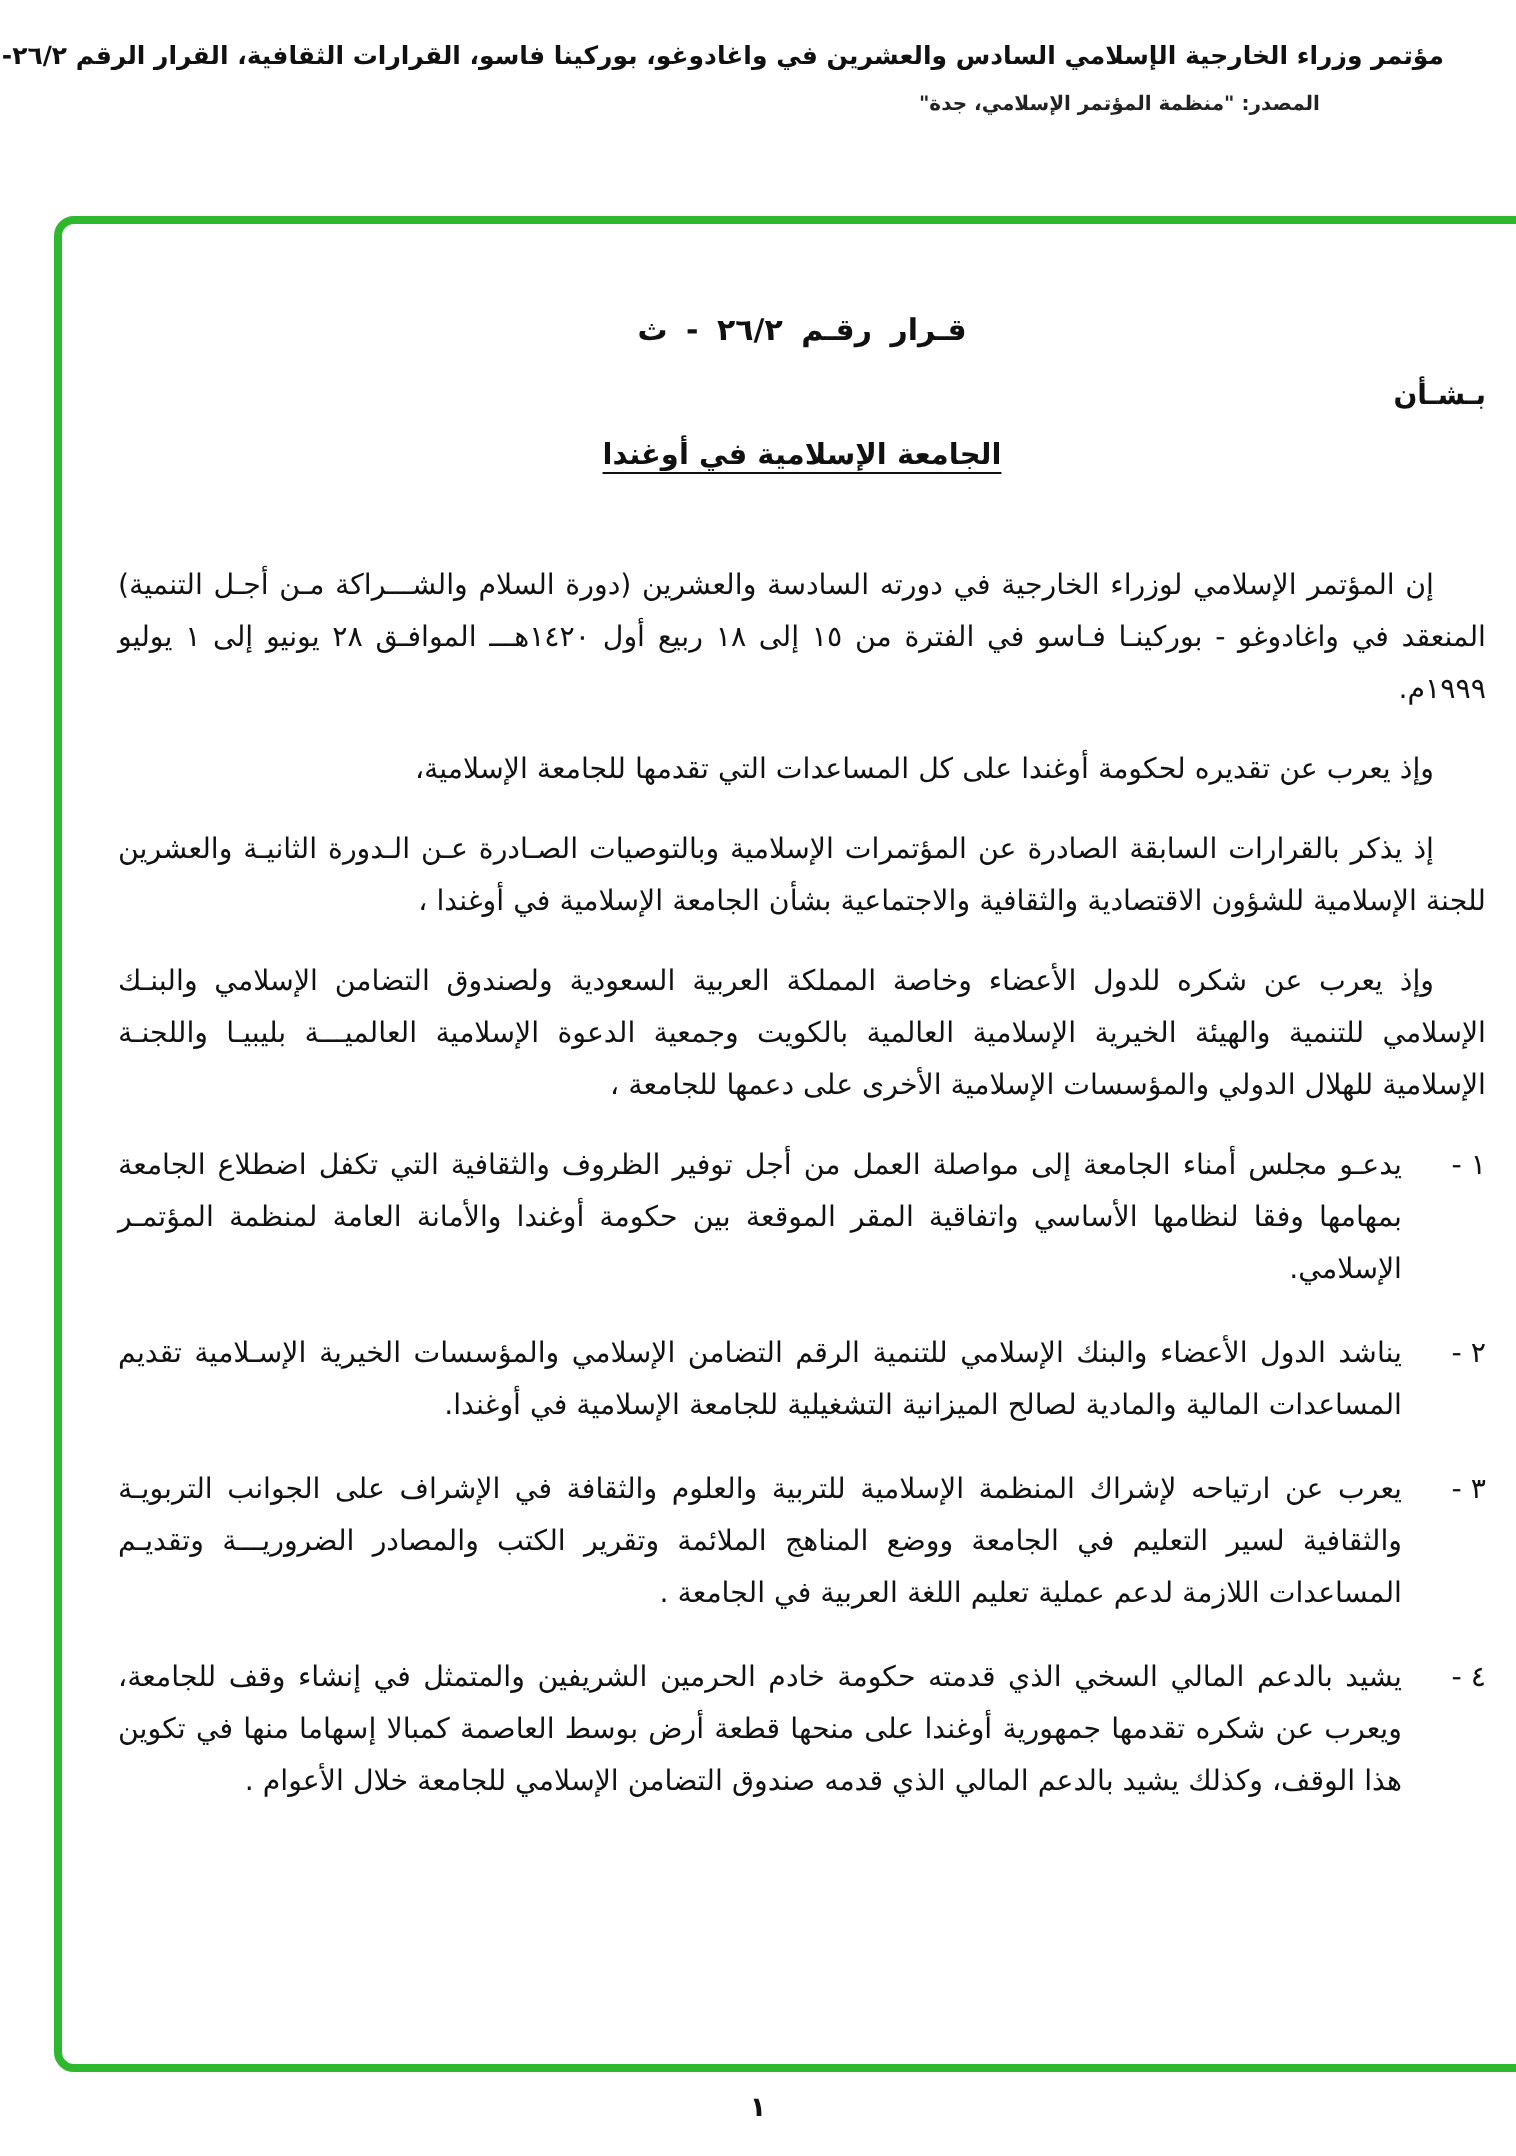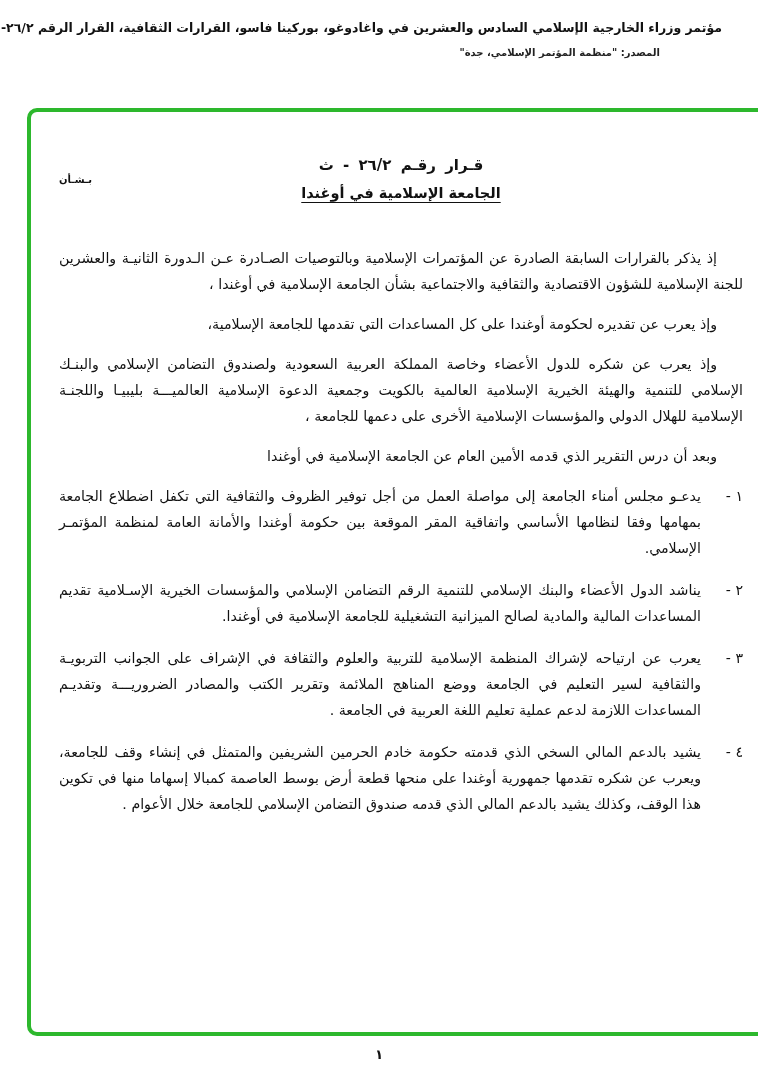--- a/index.html
+++ b/index.html
@@ -53,28 +53,30 @@
   }
 
   .res-title {
     text-align: center;
     font-weight: bold;
     font-size: 15px;
     margin-top: 8px;
     word-spacing: 4px;
   }
   .res-subtitle {
-    text-align: left;
+    text-align: right;
     font-weight: bold;
-    font-size: 10px;
+    font-size: 14px;
+    margin-top: 16px;
   }
   .res-subject {
     text-align: center;
     font-weight: bold;
     font-size: 14.5px;
+    margin-top: 14px;
     text-decoration: underline;
     text-underline-offset: 4px;
   }
 
   .body-text {
     margin-top: 44px;
     font-size: 14.2px;
     line-height: 26px;
     text-align: justify;
   }
@@ -121,24 +123,24 @@
 
   <div class="frame">
 
     <div class="res-title">قـرار رقـم ٢٦/٢ - ث</div>
 
     <div class="res-subtitle">بـشـأن</div>
 
     <div class="res-subject">الجامعة الإسلامية في أوغندا</div>
 
     <div class="body-text" id="paragraphs">
+        <div class="para">إن المؤتمر الإسلامي لوزراء الخارجية في دورته السادسة والعشرين (دورة السلام والشـــراكة مـن أجـل التنمية) المنعقد في واغادوغو - بوركينـا فـاسو في الفترة من ١٥ إلى ١٨ ربيع أول ١٤٢٠هـــ الموافـق ٢٨ يونيو إلى ١ يوليو ١٩٩٩م.</div>
+        <div class="para">وإذ يعرب عن تقديره لحكومة أوغندا على كل المساعدات التي تقدمها للجامعة الإسلامية،</div>
         <div class="para">إذ يذكر بالقرارات السابقة الصادرة عن المؤتمرات الإسلامية وبالتوصيات الصـادرة عـن الـدورة الثانيـة والعشرين للجنة الإسلامية للشؤون الاقتصادية والثقافية والاجتماعية بشأن الجامعة الإسلامية في أوغندا ،</div>
-        <div class="para">وإذ يعرب عن تقديره لحكومة أوغندا على كل المساعدات التي تقدمها للجامعة الإسلامية،</div>
         <div class="para">وإذ يعرب عن شكره للدول الأعضاء وخاصة المملكة العربية السعودية ولصندوق التضامن الإسلامي والبنـك الإسلامي للتنمية والهيئة الخيرية الإسلامية العالمية بالكويت وجمعية الدعوة الإسلامية العالميـــة بليبيـا واللجنـة الإسلامية للهلال الدولي والمؤسسات الإسلامية الأخرى على دعمها للجامعة ،</div>
-        <div class="para">وبعد أن درس التقرير الذي قدمه الأمين العام عن الجامعة الإسلامية في أوغندا</div>
       </div>
 
     <div class="items" id="items">
         <div class="item">
           <div class="item-num">١ -</div>
           <div class="item-text">يدعـو مجلس أمناء الجامعة إلى مواصلة العمل من أجل توفير الظروف والثقافية التي تكفل اضطلاع الجامعة بمهامها وفقا لنظامها الأساسي واتفاقية المقر الموقعة بين حكومة أوغندا والأمانة العامة لمنظمة المؤتمـر الإسلامي.</div>
         </div>
         <div class="item">
           <div class="item-num">٢ -</div>
           <div class="item-text">يناشد الدول الأعضاء والبنك الإسلامي للتنمية الرقم التضامن الإسلامي والمؤسسات الخيرية الإسـلامية تقديم المساعدات المالية والمادية لصالح الميزانية التشغيلية للجامعة الإسلامية في أوغندا.</div>

